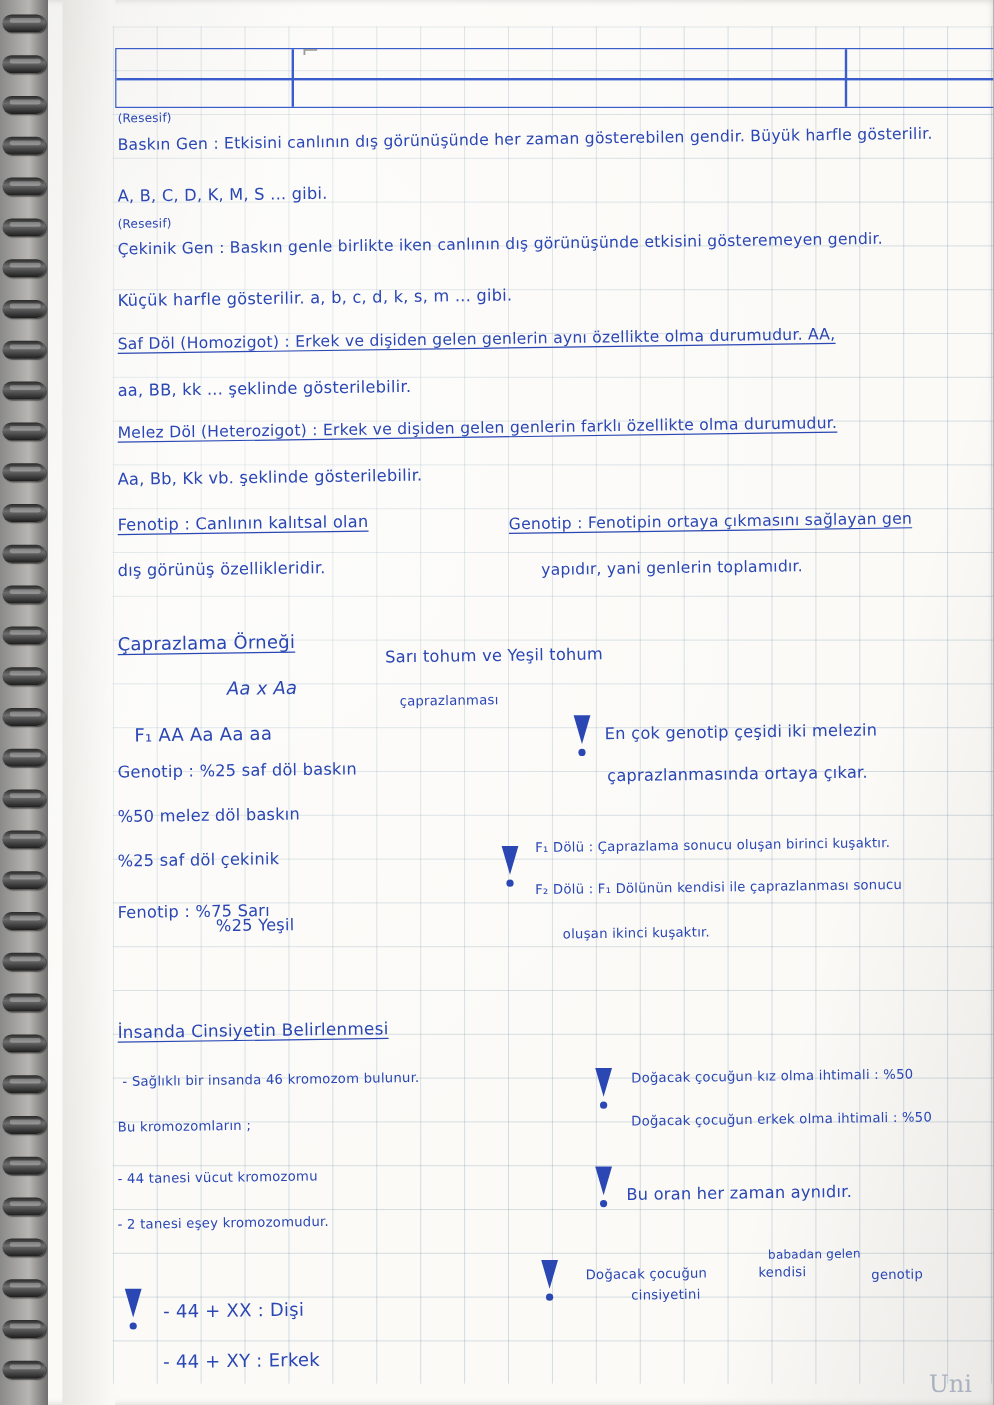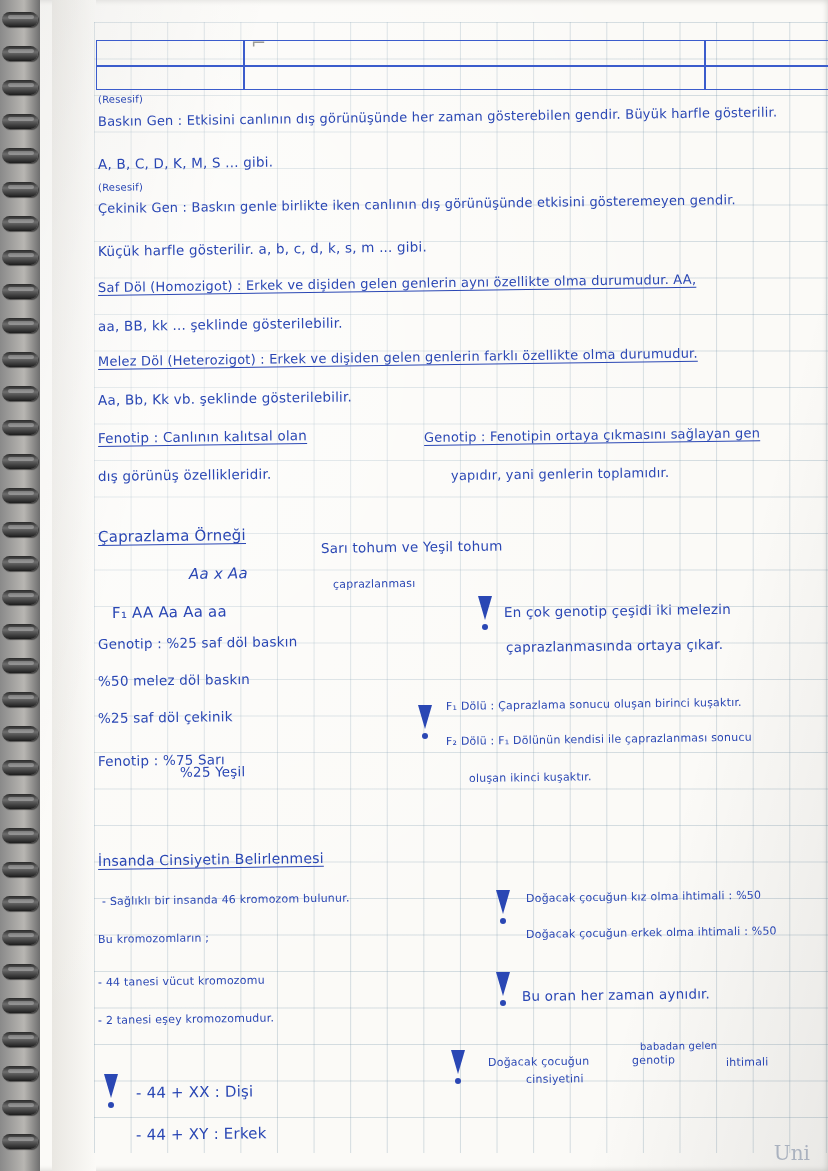--- a/index.html
+++ b/index.html
@@ -227,22 +227,22 @@
         <div class="dot"></div>
     </div>
     <div class="hw slant" style="left:496px; top:988px;">Bu oran her zaman aynıdır.</div>
 
     <div class="excl-mark" style="left:425px; top:1050px;">
       <div class="tri"></div>
         <div class="dot"></div>
     </div>
     <div class="hw tiny slant" style="left:614px; top:1041px;">babadan gelen</div>
     <div class="hw small slant" style="left:462px; top:1056px;">Doğacak çocuğun</div>
-    <div class="hw small slant" style="left:606px; top:1054px;">genotip</div>
-    <div class="hw small slant" style="left:700px; top:1056px;">ihtimali</div>
+    <div class="hw small slant" style="left:606px; top:1054px;">kendisi</div>
+    <div class="hw small slant" style="left:700px; top:1056px;">genotip</div>
     <div class="hw small slant" style="left:500px; top:1073px;text-align:center;">cinsiyetini</div>
 
     <div class="excl-mark" style="left:78px; top:1074px;">
       <div class="tri"></div>
         <div class="dot"></div>
     </div>
 
     <div class="watermark">Uni</div>
   </div>
 

